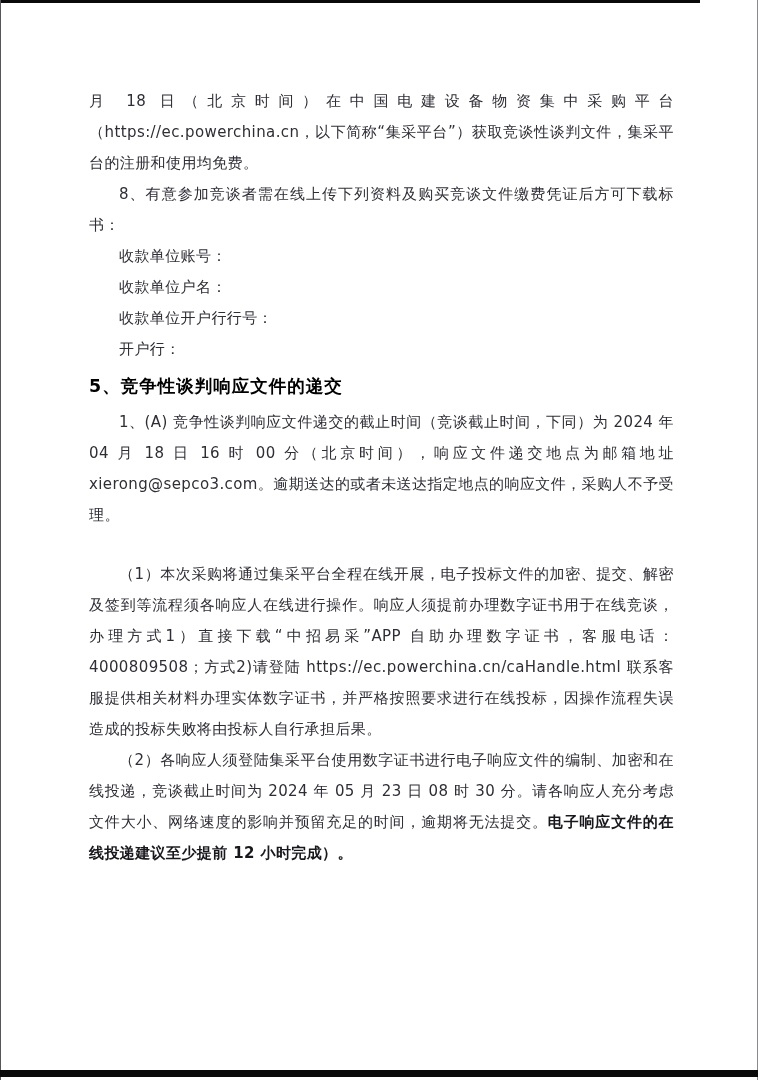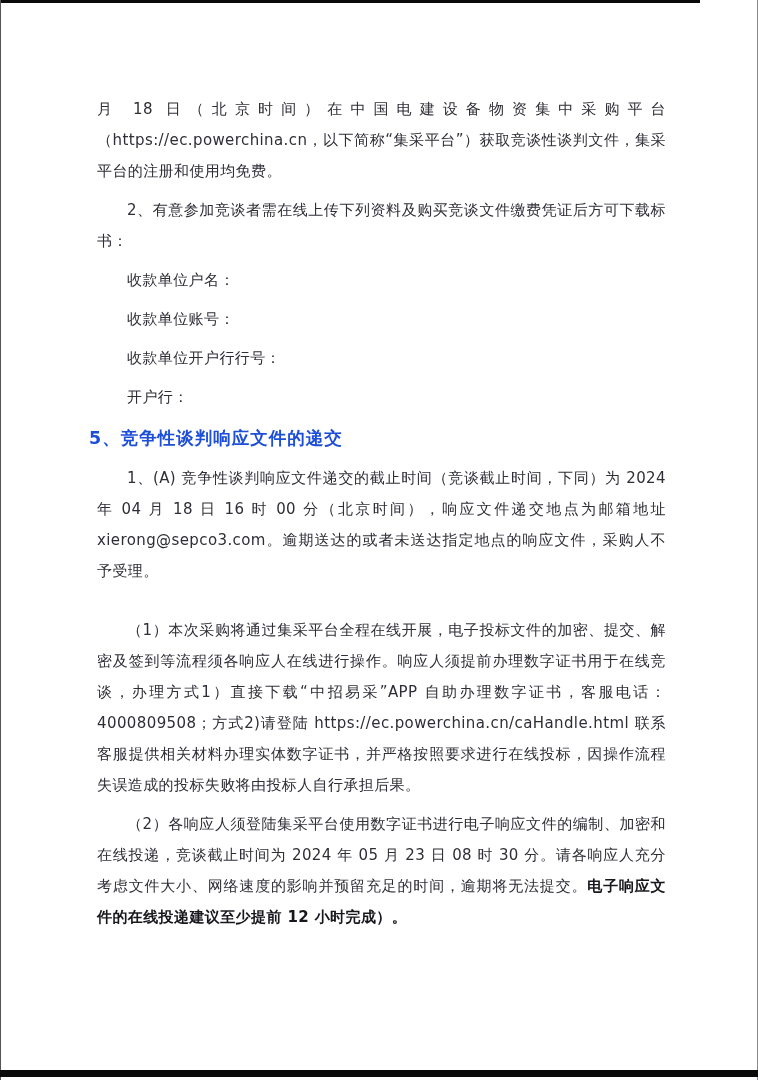--- a/index.html
+++ b/index.html
@@ -47,31 +47,31 @@
     left: 89px;
     top: 86px;
     width: 585px;
     color: #2e2e36;
     font-size: 15px;
     line-height: 31px;
     letter-spacing: 0.4px;
     text-align: justify;
   }
   .para {
-    margin: 8px;
+    margin: 0;
     padding: 0;
   }
   .indent {
     text-indent: 2em;
   }
   .section-heading {
     margin: 4px 0 4px 0;
     font-size: 17.5px;
     font-weight: bold;
-    color: #1d4ed8;
+    color: #000000;
     letter-spacing: 1px;
     line-height: 34px;
     text-align: left;
   }
   .gap-before {
     margin-top: 28px;
   }
   .bold-run {
     font-weight: bold;
     color: #17171c;
@@ -84,27 +84,27 @@
 
   <div class="edge-top"></div>
   <div class="edge-left"></div>
   <div class="edge-right"></div>
   <div class="edge-bottom"></div>
 
   <div class="content">
 
     <p class="para">月 18 日（北京时间）在中国电建设备物资集中采购平台（https://ec.powerchina.cn，以下简称“集采平台”）获取竞谈性谈判文件，集采平台的注册和使用均免费。</p>
 
-    <p class="para indent">2、有意参加竞谈者需在线上传下列资料及购买竞谈文件缴费凭证后方可下载标书：</p>
+    <p class="para indent">8、有意参加竞谈者需在线上传下列资料及购买竞谈文件缴费凭证后方可下载标书：</p>
 
 
 
+    <p class="para indent">收款单位账号：</p>
+
     <p class="para indent">收款单位户名：</p>
-
-    <p class="para indent">收款单位账号：</p>
 
     <p class="para indent">收款单位开户行行号：</p>
 
     <p class="para indent">开户行：</p>
 
     <h2 class="section-heading">5、竞争性谈判响应文件的递交</h2>
 
     <p class="para indent">1、(A) 竞争性谈判响应文件递交的截止时间（竞谈截止时间，下同）为 2024 年 04 月 18 日 16 时 00 分（北京时间），响应文件递交地点为邮箱地址 xierong@sepco3.com。逾期送达的或者未送达指定地点的响应文件，采购人不予受理。</p>
 
     <p class="para indent gap-before">（1）本次采购将通过集采平台全程在线开展，电子投标文件的加密、提交、解密及签到等流程须各响应人在线进行操作。响应人须提前办理数字证书用于在线竞谈，办理方式1）直接下载“中招易采”APP 自助办理数字证书，客服电话：4000809508；方式2)请登陆 https://ec.powerchina.cn/caHandle.html 联系客服提供相关材料办理实体数字证书，并严格按照要求进行在线投标，因操作流程失误造成的投标失败将由投标人自行承担后果。</p>

